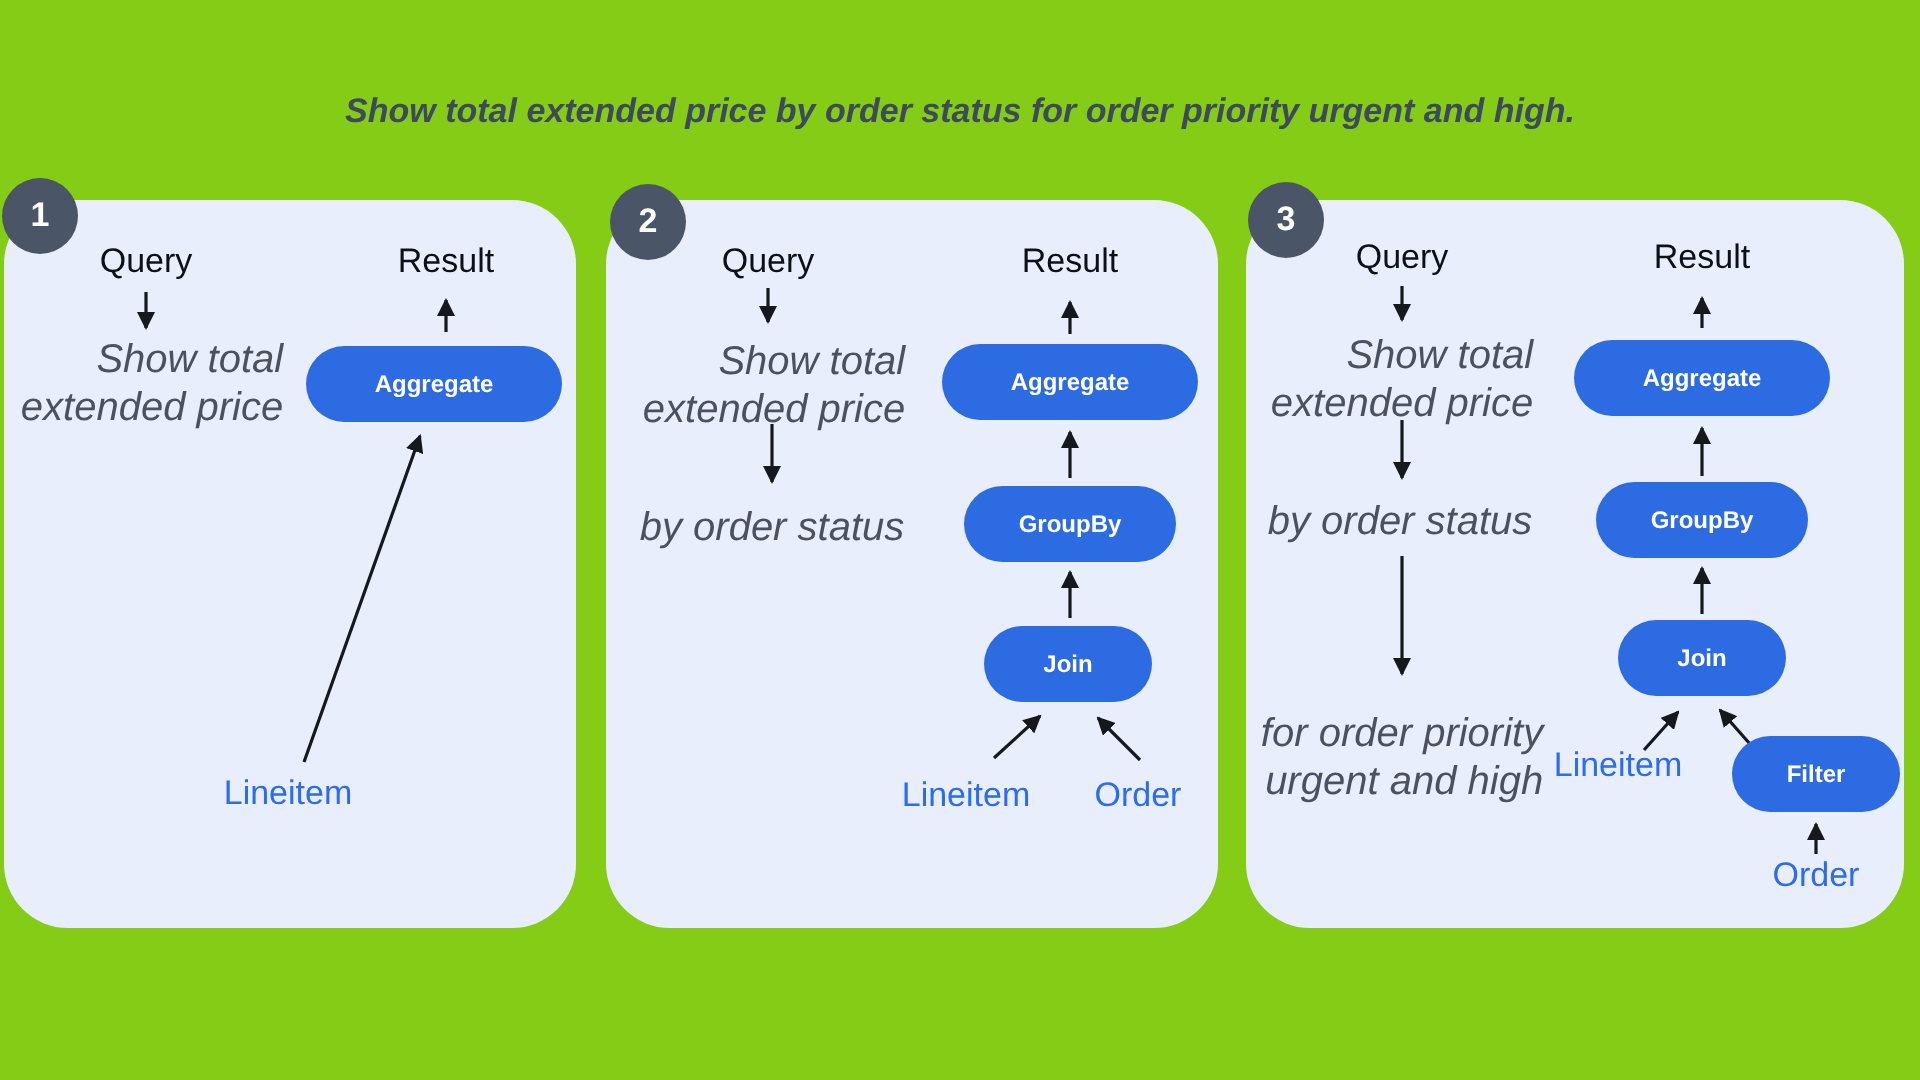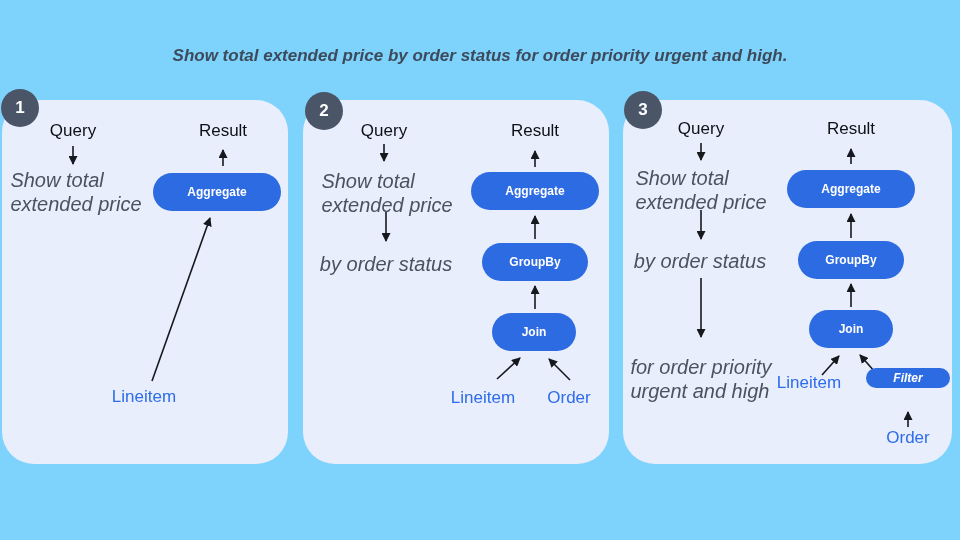--- a/index.html
+++ b/index.html
@@ -6,39 +6,39 @@
     --panel-bg:#e9eefc;
     --node-blue:#2d6be2;
     --badge-bg:#4a5668;
     --table-blue:#2d6cea;
     --text-dark:#0d1117;
     --muted-text:#4a5260;
     --title-text:#3d4a5c;
   }
   html,body{margin:0;padding:0;background:#ffffff;}
   .stage{
-    position:relative;width:960px;height:540px;background:#7dd3fc;
+    position:relative;width:960px;height:540px;background:#84cc16;
     font-family:"Liberation Sans",sans-serif;overflow:hidden;
   }
   .title{
     position:absolute;left:0;top:46px;width:960px;text-align:center;
     font-style:italic;font-weight:600;font-size:17px;color:var(--title-text);
   }
   .panel{
     position:absolute;top:100px;height:364px;background:var(--panel-bg);
     border-radius:32px;
   }
   .badge{
     position:absolute;width:38px;height:38px;border-radius:50%;
     background:var(--badge-bg);color:#ffffff;font-weight:bold;font-size:17px;
     display:flex;align-items:center;justify-content:center;z-index:3;
   }
   .lbl{
     position:absolute;transform:translateX(-50%);white-space:pre-line;
-    text-align:left;line-height:1.22;
+    text-align:right;line-height:1.22;
   }
   .head{font-size:17px;color:var(--text-dark);}
   .step{font-style:italic;font-size:20px;color:var(--muted-text);}
   .tbl{font-size:17px;color:var(--table-blue);}
   .pill{
     position:absolute;background:var(--node-blue);color:#ffffff;
     font-weight:bold;font-size:12px;border-radius:19px;
     display:flex;align-items:center;justify-content:center;z-index:2;
   }
   svg.arrows{position:absolute;left:0;top:0;z-index:1;}
@@ -80,21 +80,21 @@
     <div class="lbl head" style="left:78px;top:19px;">Query</div>
     <div class="lbl head" style="left:228px;top:19px;">Result</div>
     <div class="lbl step" style="left:78px;top:66px;">Show total
 extended price</div>
     <div class="lbl step" style="left:77px;top:149px;">by order status</div>
     <div class="lbl step" style="left:78px;top:255px;">for order priority
 urgent and high</div>
     <div class="pill" style="left:164px;top:70px;width:128px;height:38px;">Aggregate</div>
     <div class="pill" style="left:175px;top:141px;width:106px;height:38px;">GroupBy</div>
     <div class="pill" style="left:186px;top:210px;width:84px;height:38px;">Join</div>
-    <div class="pill" style="left:243px;top:268px;width:84px;height:20px;font-style:italic;">Filter</div>
+    <div class="pill" style="left:243px;top:268px;width:84px;height:38px;">Filter</div>
     <div class="lbl tbl" style="left:186px;top:273px;">Lineitem</div>
     <div class="lbl tbl" style="left:285px;top:328px;">Order</div>
   </section>
 
   <svg class="arrows" width="960" height="540" viewBox="0 0 960 540">
     <defs>
       <marker id="ah" markerUnits="userSpaceOnUse" markerWidth="9" markerHeight="9" refX="8" refY="4.5" orient="auto">
         <path d="M0,0 L9,4.5 L0,9 Z" fill="#15181d"></path>
       </marker>
     </defs>

